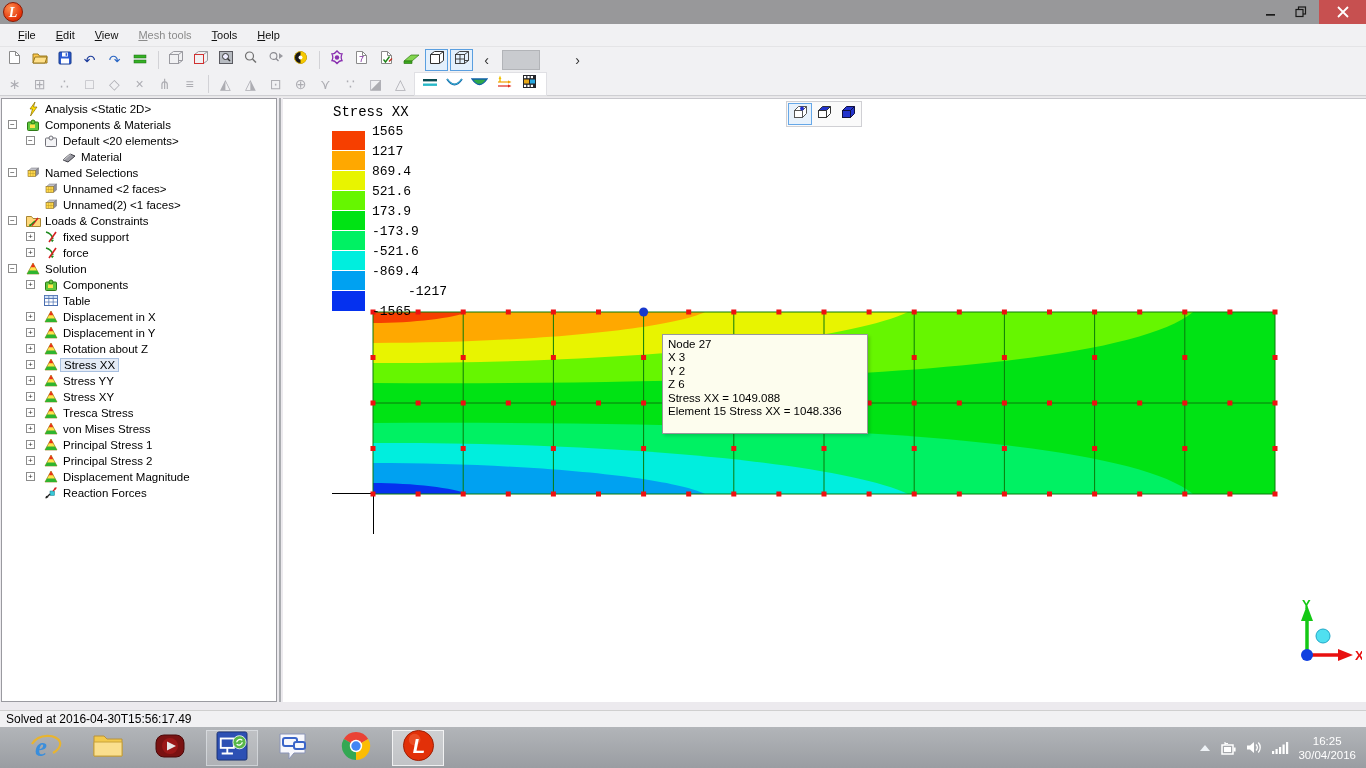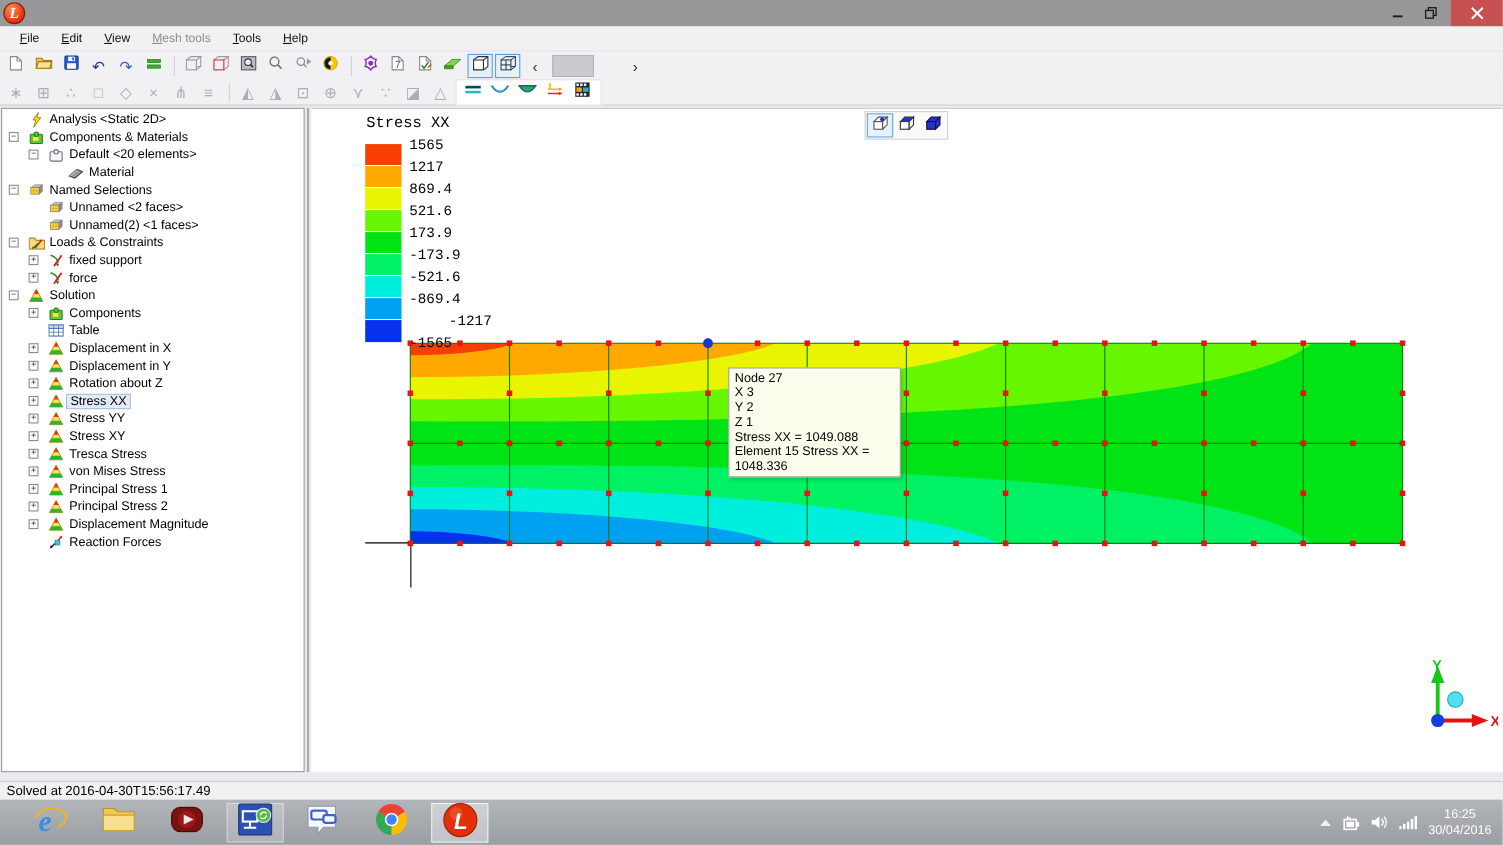--- a/index.html
+++ b/index.html
@@ -45,21 +45,21 @@
   #legend-title { position:absolute; left:50px; top:5px; font:14px "Liberation Mono",monospace; color:#000; }
   .lswatch { position:absolute; left:49px; width:33px; height:20px; }
   .llabel { position:absolute; left:89px; height:16px; font:13px "Liberation Mono",monospace; color:#000; }
 
   
   #vp-toolbar { position:absolute; left:503px; top:2px; display:flex; background:#fafafa; border:1px solid #d0d0d4; padding:1px; }
   .vbtn { width:24px; height:22px; display:flex; align-items:center; justify-content:center; }
   .vbtn.sel { border:1px solid #66a8e8; background:#e8f2fc; }
 
   
-  #tooltip { position:absolute; left:379px; top:235px; width:157px; height:100px; background:#fdfdee; border:1px solid #98989c; box-shadow:2px 2px 3px rgba(0,0,0,.15); padding:3px 5px; z-index:30; }
+  #tooltip { position:absolute; left:379px; top:235px; width:206px; height:100px; background:#fdfdee; border:1px solid #98989c; box-shadow:2px 2px 3px rgba(0,0,0,.15); padding:3px 5px; z-index:30; }
   #tooltip div { font-size:11.5px; line-height:13.4px; color:#000; }
 
   
   #triad { position:absolute; left:995px; top:498px; }
 
   
   #statusbar { position:absolute; left:0; top:710px; width:1366px; height:17px; background:#f1f1f3; border-top:1px solid #cfcfcf; font-size:12px; color:#000; padding:1px 0 0 6px; }
 
   
   #taskbar { position:absolute; left:0; top:727px; width:1366px; height:41px; background:linear-gradient(#b2b5b9,#9a9da2); }
@@ -700,21 +700,21 @@
           <rect x="809.3000000000001" y="134" width="5" height="5" fill="#ee1111"></rect>
           <rect x="899.5" y="134" width="5" height="5" fill="#ee1111"></rect>
           <circle cx="270.6" cy="0" r="4.5" fill="#1838cc"></circle>
         </g>
     </svg>
 
     <div id="tooltip">
         <div>Node  27</div>
         <div>X  3</div>
         <div>Y  2</div>
-        <div>Z  1</div>
+        <div>Z  6</div>
         <div>Stress XX = 1049.088</div>
         <div>Element 15 Stress XX = 1048.336</div>
       </div>
 
     <svg id="triad" width="84" height="76" viewBox="0 0 84 76">
       <line x1="29" y1="58" x2="29" y2="22" stroke="#14c814" stroke-width="3.5"></line>
       <path d="M29 8 35 24 23 24 Z" fill="#14c814"></path>
       <text x="24" y="12" font-size="13" font-weight="bold" fill="#14c814">Y</text>
       <line x1="29" y1="58" x2="62" y2="58" stroke="#e81010" stroke-width="3.5"></line>
       <path d="M75 58 60 64 60 52 Z" fill="#e81010"></path>

